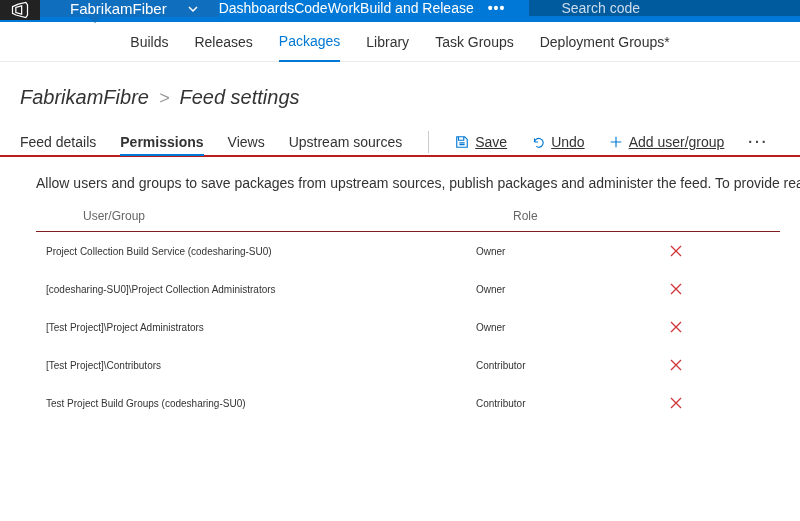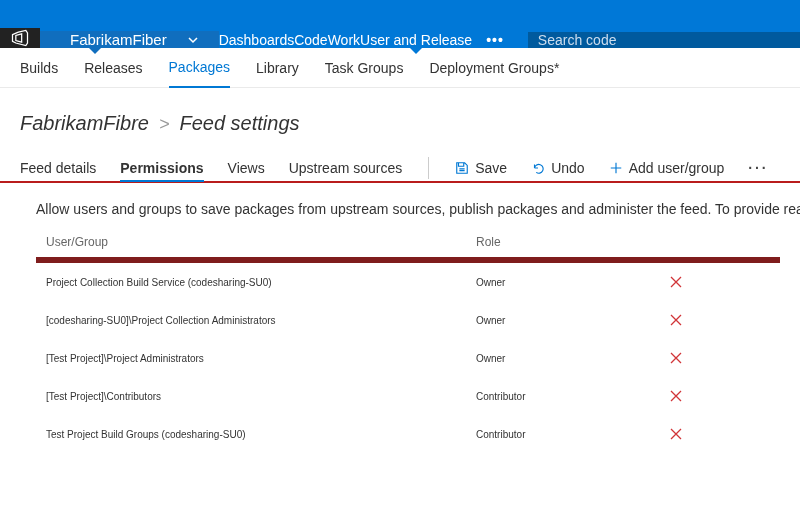--- a/index.html
+++ b/index.html
@@ -7,24 +7,24 @@
     font-family: "Segoe UI", Arial, sans-serif;
     font-size: 14px;
     color: #333;
     background: #fff;
     width: 800px;
     overflow: hidden;
   }
   
   .topbar {
     display: flex;
-    height: 48px;
+    height: 22px;
     background: #0078d7;
     color: #fff;
-    align-items: flex-end;
+    align-items: flex-start;
   }
   .topbar .logo-cell {
     width: 40px;
     background: #222;
     display: flex; align-items: center; justify-content: center;
   }
   .topbar .logo-cell svg { width: 20px; height: 20px; }
   .topbar .project-cell {
     background: #106ebe;
     display: flex; align-items: center;
@@ -68,34 +68,35 @@
   }
   .topbar .more-dots {
     display:flex; align-items:center; padding:0 14px; cursor:pointer;
     font-weight:bold; letter-spacing:1px;
   }
   .topbar .spacer { flex: 0 0 10px; }
   .topbar .search-cell {
     background: #005a9e;
     flex: 1;
     display:flex; align-items:center;
-    padding: 0 10px;
+    padding: 0 32px;
     color: #cde;
     font-size: 14px;
     min-width: 120px;
   }
   
   .subnav {
     display: flex;
     align-items: center;
     height: 40px;
     padding: 0 20px;
     gap: 26px;
     border-bottom: 1px solid #eaeaea;
     font-size: 14px;
+    justify-content: center;
   }
   .subnav .sub-item {
     color: #333;
     cursor: pointer;
     height: 100%;
     display:flex; align-items:center;
   }
   .subnav .sub-item.active {
     color: #0078d4;
     border-bottom: 2px solid #0078d4;
@@ -135,20 +136,21 @@
     justify-content:flex-end;
   }
   .pagebar .divider {
     width:1px; height:22px; background:#ccc;
     margin: 0 2px;
   }
   .pagebar .action {
     display:flex; align-items:center; gap:6px;
     cursor:pointer;
     color:#333;
+    text-decoration:underline;
   }
   .pagebar .action .ic { color:#0078d4; }
   .pagebar .overflow {
     letter-spacing:2px; font-weight:bold; color:#444;
     cursor:pointer;
   }
   
   .desc {
     padding: 18px 20px 10px 36px;
     font-size: 14px;
@@ -157,21 +159,22 @@
   }
   
   .tbl {
     padding: 0 20px 0 36px;
   }
   .tbl .hdr {
     display:flex;
     font-size: 12px;
     color: #666;
     padding: 8px 0;
-    border-bottom: 6px solid #7f1d1d;
+    border-bottom: 1px solid #7f1d1d;
+    justify-content: center;
   }
   .col-ug { flex: 0 0 440px; padding-left: 10px;}
   .col-role { flex: 0 0 170px; }
   .col-del { flex: 0 0 60px; display:flex; justify-content:center; }
   .tbl .row {
     display:flex;
     align-items:center;
     height: 38px;
     font-size: 10px;
     color: #333;
@@ -208,21 +211,21 @@
     <div class="nav-item">
         <span>Dashboards</span>
       </div>
     <div class="nav-item">
         <span>Code</span>
       </div>
     <div class="nav-item">
         <span>Work</span>
       </div>
     <div class="nav-item active">
-        <span>User and Release</span>
+        <span>Build and Release</span>
       </div>
     <div class="more-dots">
       <span>•••</span>
     </div>
   </div>
   <div class="spacer"></div>
   <div class="search-cell">
     <span>Search code</span>
   </div>
 </div>

